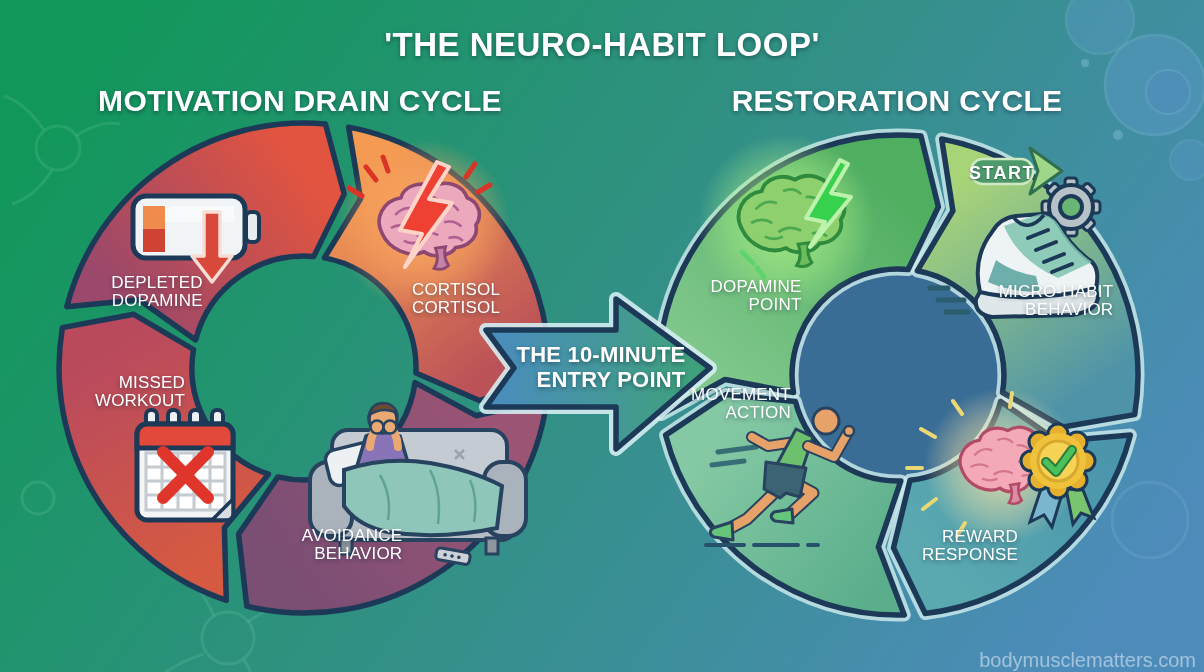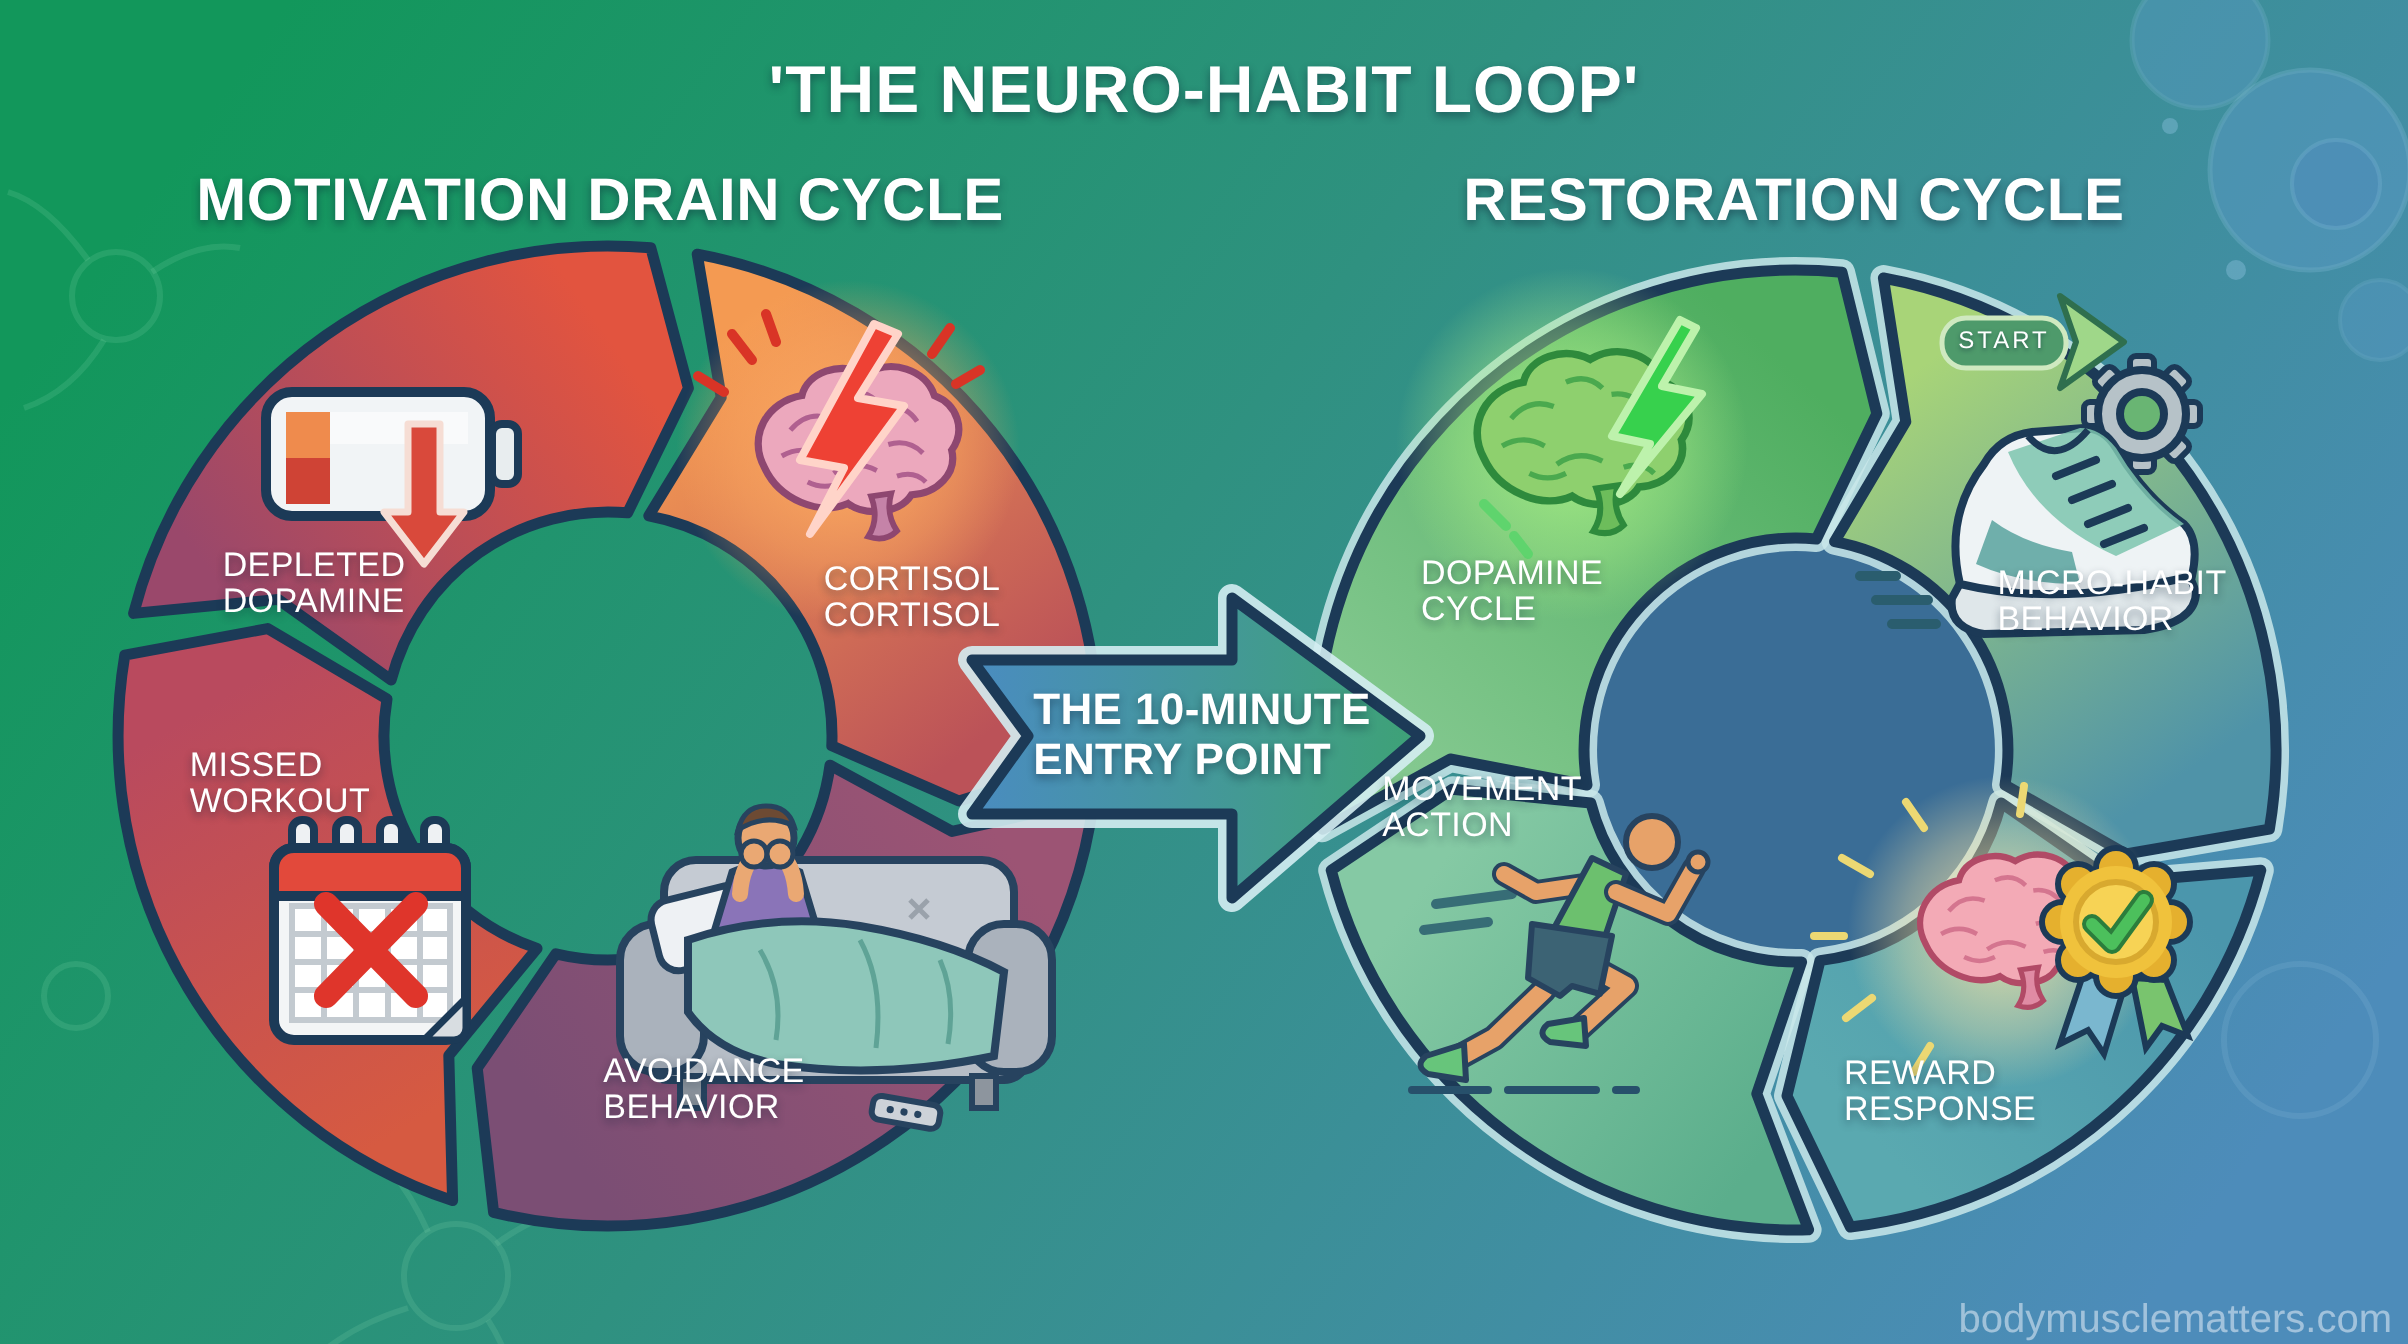--- a/index.html
+++ b/index.html
@@ -2,33 +2,33 @@
 <html><head>
 <meta charset="utf-8">
 <style>
   html,body{margin:0;padding:0;background:#222;}
   #stage{
     position:relative;width:1204px;height:672px;overflow:hidden;
     font-family:"Liberation Sans","DejaVu Sans",sans-serif;
     -webkit-font-smoothing:antialiased;
   }
   #stage svg.art{position:absolute;left:0;top:0;}
-  .txt{position:absolute;color:#fff;text-align:left;white-space:nowrap;
+  .txt{position:absolute;color:#fff;text-align:right;white-space:nowrap;
        text-shadow:0 2px 4px rgba(12,32,52,.45);}
   .title{left:602px;top:26px;transform:translateX(-50%);
          font-size:33px;font-weight:800;letter-spacing:.5px;}
   .cycle-heading{transform:translateX(-50%);font-size:30px;font-weight:800;letter-spacing:.3px;}
   .stage-label{transform:translateX(-50%);font-size:17px;font-weight:400;
                line-height:18px;letter-spacing:.2px;}
   .stage-label span{display:block;}
   .arrow-label{left:601px;top:342px;transform:translateX(-50%);
                font-size:22px;font-weight:800;line-height:25px;letter-spacing:.2px;}
   .arrow-label span{display:block;}
   .start-label{left:1002px;top:163px;transform:translateX(-50%);
-               font-size:12px;font-weight:400;letter-spacing:1.5px;
+               font-size:18px;font-weight:700;letter-spacing:1.5px;
                text-shadow:0 1px 2px rgba(12,32,52,.5);}
   .watermark{right:8px;top:649px;font-size:20px;font-weight:400;
              color:rgba(213,228,240,.62);text-shadow:none;}
 </style>
 </head>
 <body>
 
 <div id="stage">
 
 <svg class="art" width="1204" height="672" viewBox="0 0 1204 672">
@@ -322,21 +322,21 @@
   <span>AVOIDANCE</span>
   <span>BEHAVIOR</span>
 </div>
 <div class="txt stage-label" style="left:140px;top:374px">
   <span>MISSED</span>
   <span>WORKOUT</span>
 </div>
 
 <div class="txt stage-label" style="left:756px;top:278px">
   <span>DOPAMINE</span>
-  <span>CYCLE</span>
+  <span>POINT</span>
 </div>
 <div class="txt stage-label" style="left:1056px;top:283px">
   <span>MICRO-HABIT</span>
   <span>BEHAVIOR</span>
 </div>
 <div class="txt stage-label" style="left:970px;top:528px">
   <span>REWARD</span>
   <span>RESPONSE</span>
 </div>
 <div class="txt stage-label" style="left:741px;top:386px">

